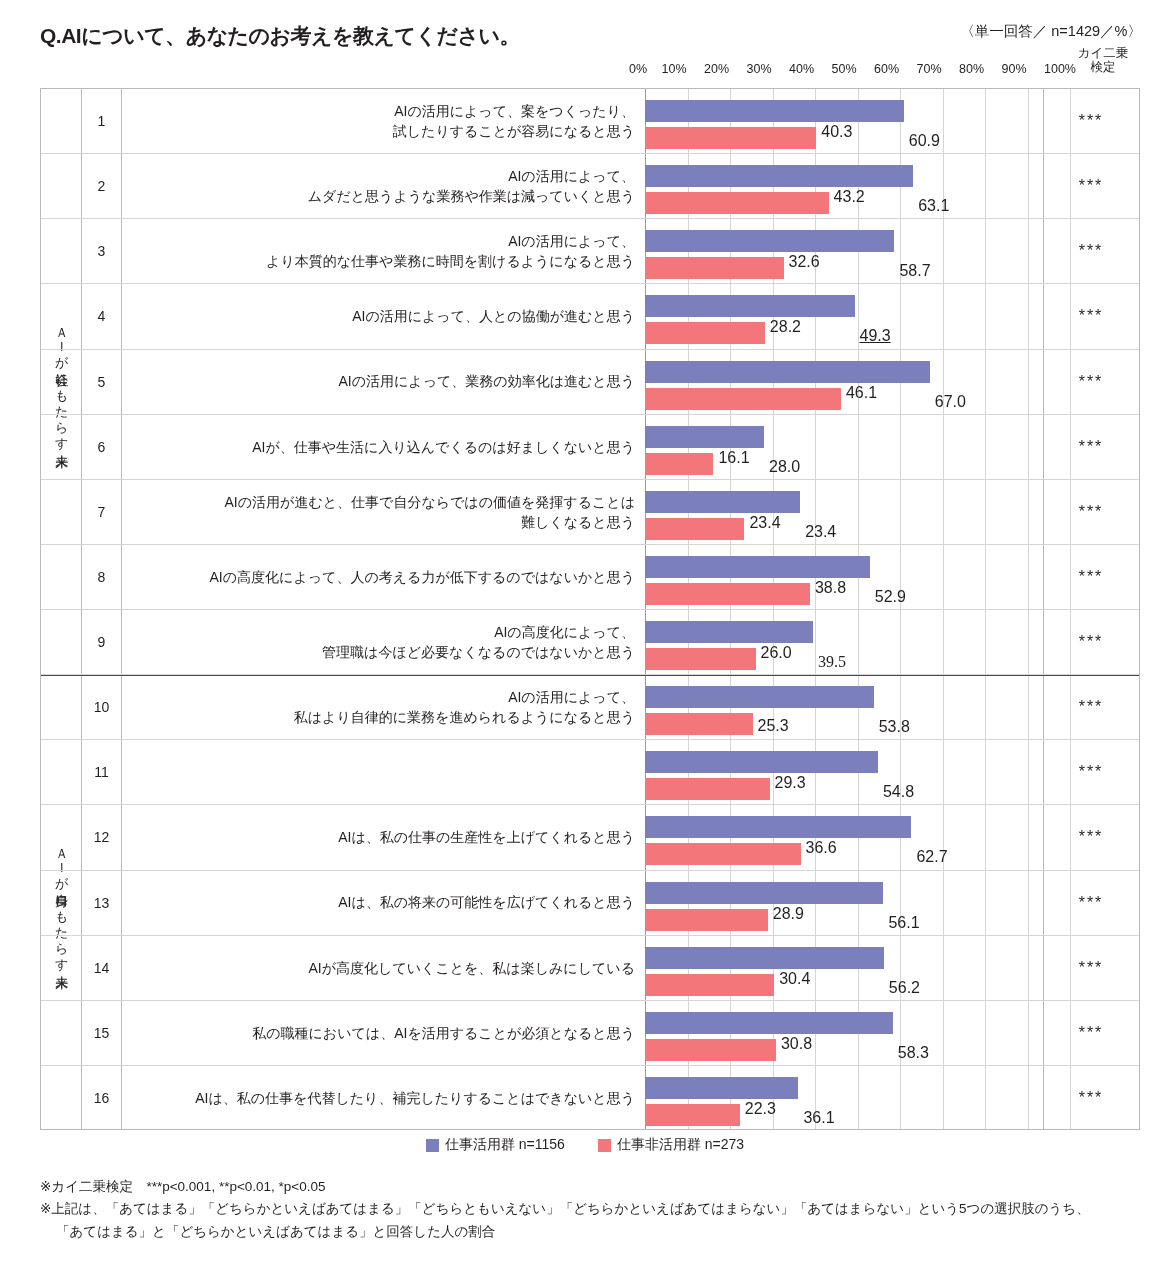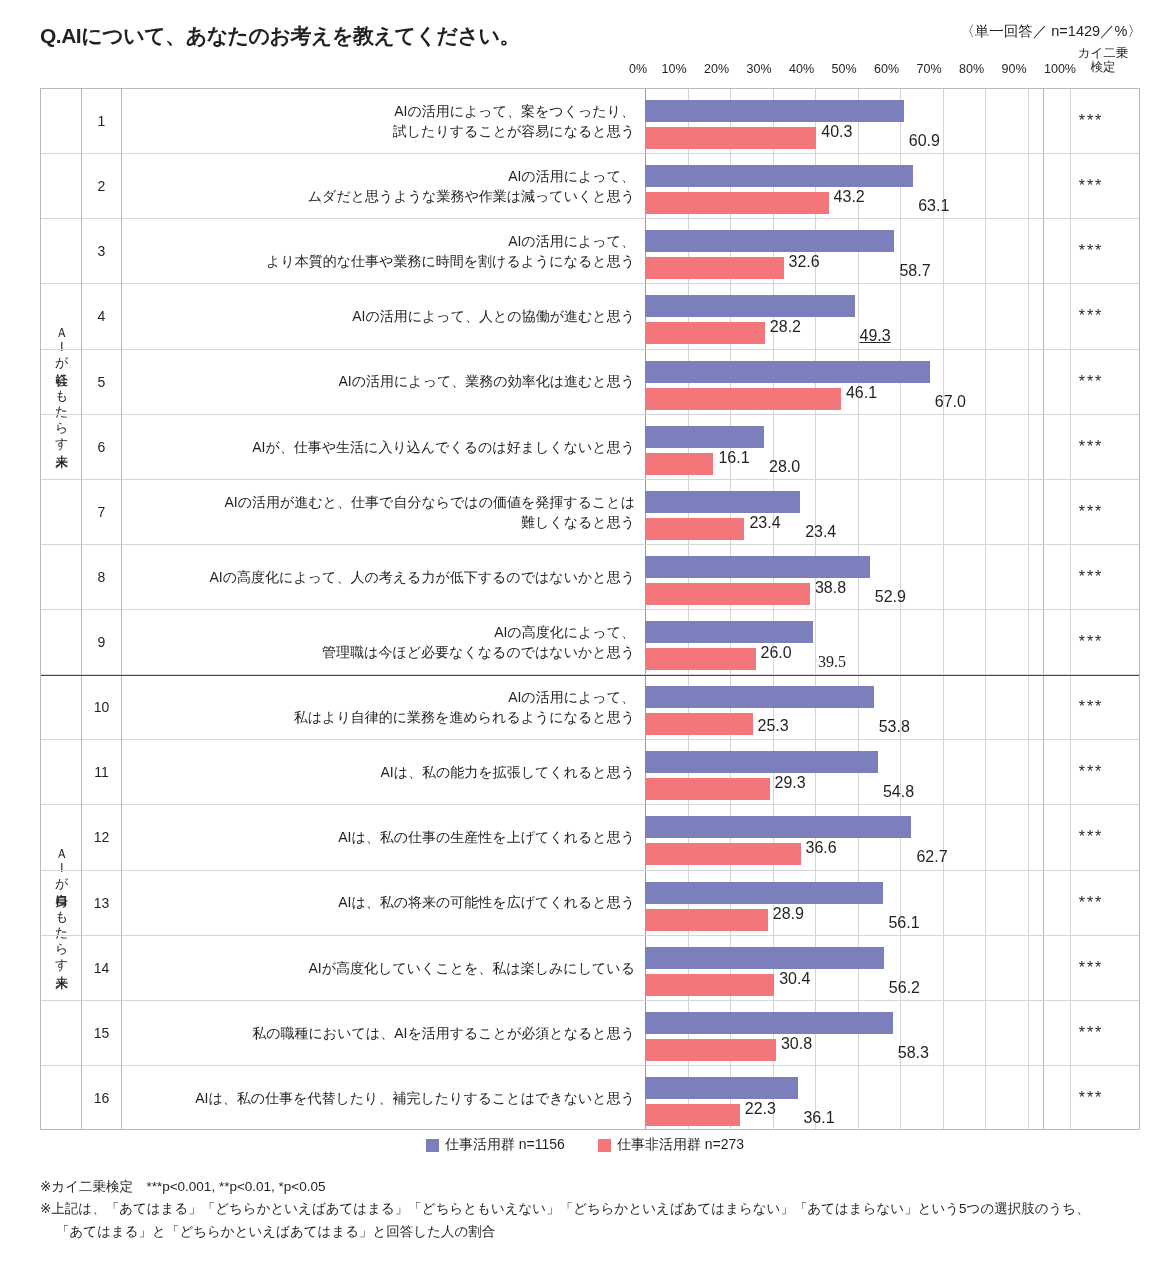--- a/index.html
+++ b/index.html
@@ -381,25 +381,20 @@
         <div class="bars">
           <div class="bar b1" style="width: 228.65px;"></div>
           <div class="bar-val v1" style="left: 233.65px;">53.8</div>
           <div class="bar b2" style="width: 107.525px;"></div>
           <div class="bar-val v2" style="left: 112.525px; margin-top: 8px;">25.3</div>
         </div>
         <div class="sig">***</div>
       </div>
       <div class="row" style="top: 651.25px; height: 65.125px;">
         <div class="row-num">11</div>
-        <div class="row-text">
-          <div>
-            <div>AIは、私の能力を拡張してくれると思う</div>
-          </div>
-        </div>
         <div class="bars">
           <div class="bar b1" style="width: 232.9px;"></div>
           <div class="bar-val v1" style="left: 237.9px;">54.8</div>
           <div class="bar b2" style="width: 124.525px;"></div>
           <div class="bar-val v2" style="left: 129.525px;">29.3</div>
         </div>
         <div class="sig">***</div>
       </div>
       <div class="row" style="top: 716.375px; height: 65.125px;">
         <div class="row-num">12</div>

